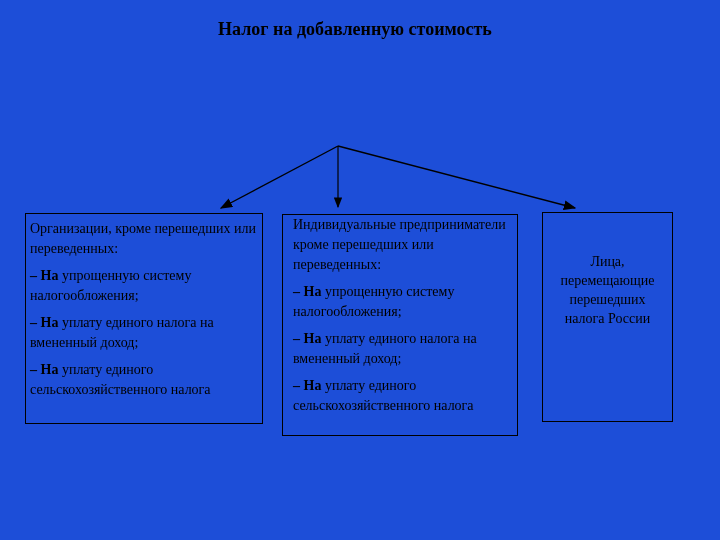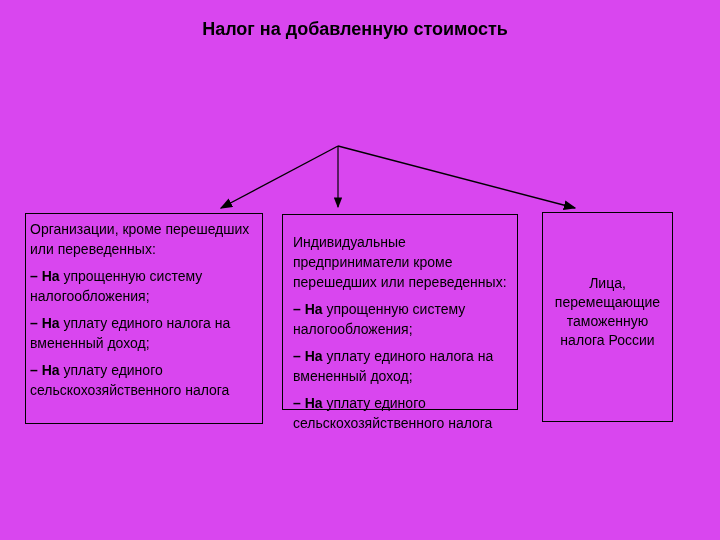--- a/index.html
+++ b/index.html
@@ -1,22 +1,22 @@
 <!DOCTYPE html>
 <html><head>
 <meta charset="utf-8">
 <style>
   html, body { margin: 0; padding: 0; background: #ffffff; }
   .canvas {
     position: relative;
     width: 720px;
     height: 540px;
-    background: #d946ef;
+    background: #1d4ed8;
     color: #000000;
-    font-family: Liberation Sans, sans-serif;
+    font-family: Liberation Serif, serif;
     overflow: hidden;
   }
   .title {
     position: absolute;
     top: 19px;
     left: 0;
     width: 710px;
     text-align: center;
     font-size: 18px;
     font-weight: bold;
@@ -50,24 +50,24 @@
     top: 0;
   }
   .box {
     position: absolute;
     border: 1px solid #000000;
     box-sizing: border-box;
     font-size: 14px;
   }
   .box p { margin: 0 0 7px 0; line-height: 20px; }
   .box-left  { left: 25px;  top: 213px; width: 238px; height: 211px; padding: 5px 4px; }
-  .box-mid   { left: 282px; top: 214px; width: 236px; height: 196px; padding: 17px 10px; }
+  .box-mid   { left: 282px; top: 214px; width: 236px; height: 222px; padding: 0 10px; }
   .box-right {
     left: 542px; top: 212px; width: 131px; height: 210px;
-    padding-top: 61px; text-align: center;
+    padding-top: 39px; text-align: center;
   }
   .box-right .rline { line-height: 19px; }
   .lead { font-weight: bold; }
 </style>
 </head>
 <body>
 
 <div class="canvas">
 
   <div class="title">Налог на добавленную стоимость</div>
@@ -95,17 +95,17 @@
   <div class="box box-mid">
     <p>Индивидуальные предприниматели кроме перешедших или переведенных:</p>
     <p><span class="lead">– На</span><span> упрощенную систему налогообложения;</span></p>
     <p><span class="lead">– На</span><span> уплату единого налога на вмененный доход;</span></p>
     <p><span class="lead">– На</span><span> уплату единого сельскохозяйственного налога</span></p>
   </div>
 
   <div class="box box-right">
     <div class="rline">Лица,</div>
     <div class="rline">перемещающие</div>
-    <div class="rline">таможенную</div>
+    <div class="rline">перешедших</div>
     <div class="rline">налога России</div>
   </div>
 
 </div>
 
 </body></html>

